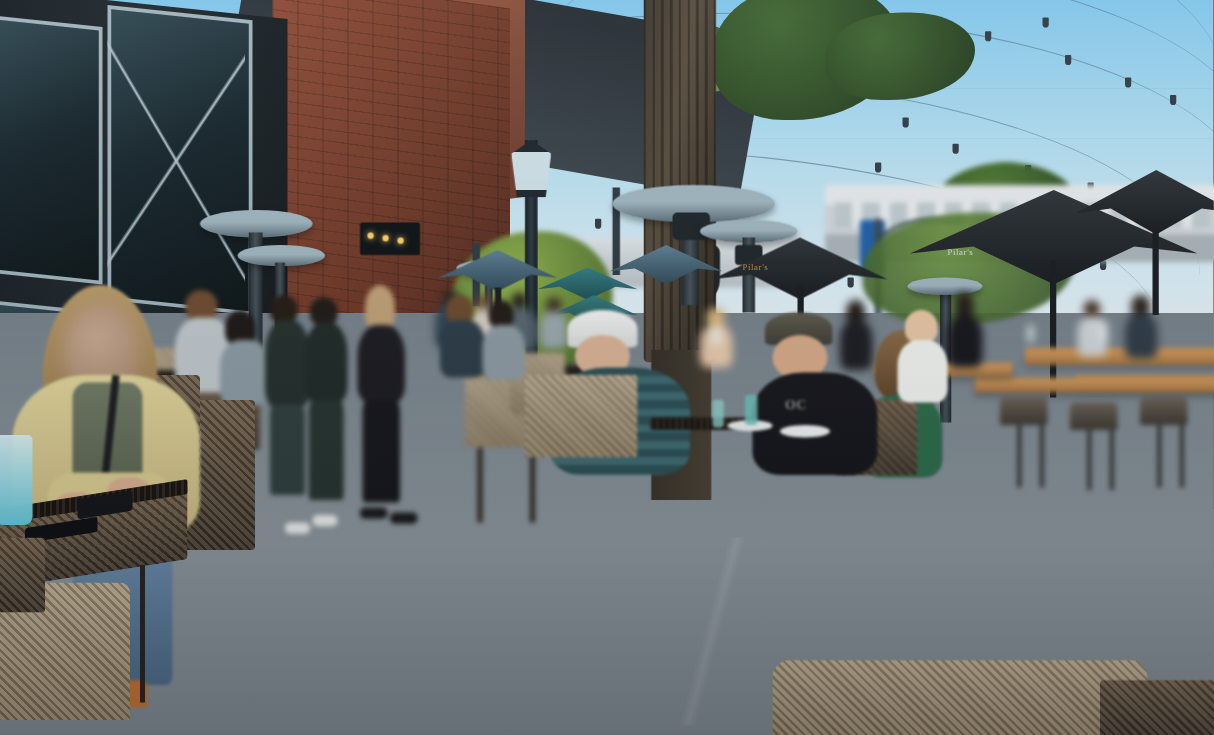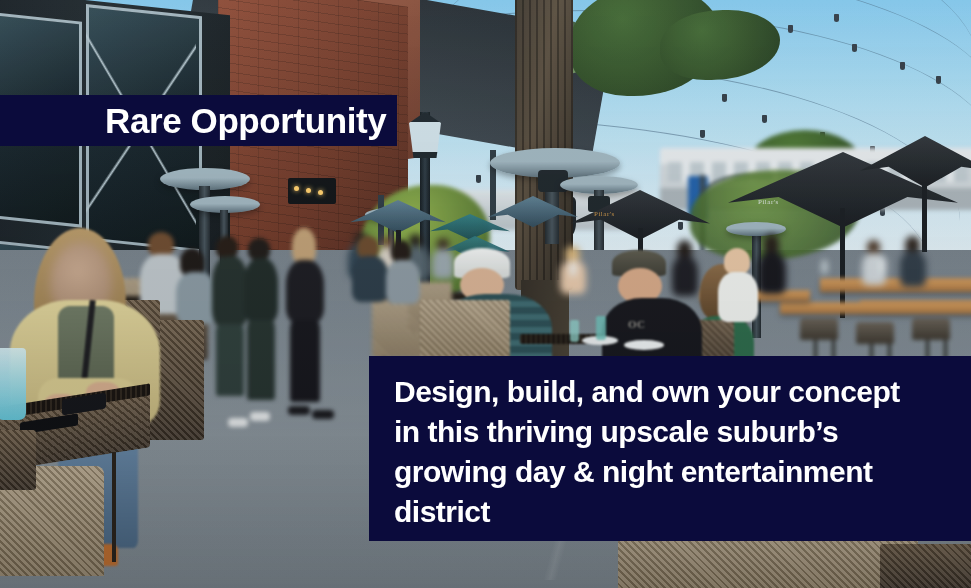--- a/index.html
+++ b/index.html
@@ -601,24 +601,15 @@
     </div>
 
     <div>
       <div class="wicker light" style="left:618px;top:528px;width:300px;height:64px;border-radius:14px 14px 0 0;"></div>
       <div class="wicker" style="left:880px;top:544px;width:110px;height:48px;"></div>
     </div>
 
     <div class="grade"></div>
   </div>
 
-  <div class="banner-title">
-    <span>Rare Opportunity</span>
-  </div>
-
-  <div class="banner-body">
-    <p>Design, build, and own your concept</p>
-    <p>in this thriving upscale suburb’s</p>
-    <p>growing day &amp; night entertainment</p>
-    <p>district</p>
-  </div>
+
 
 </div>
 
 </body></html>

